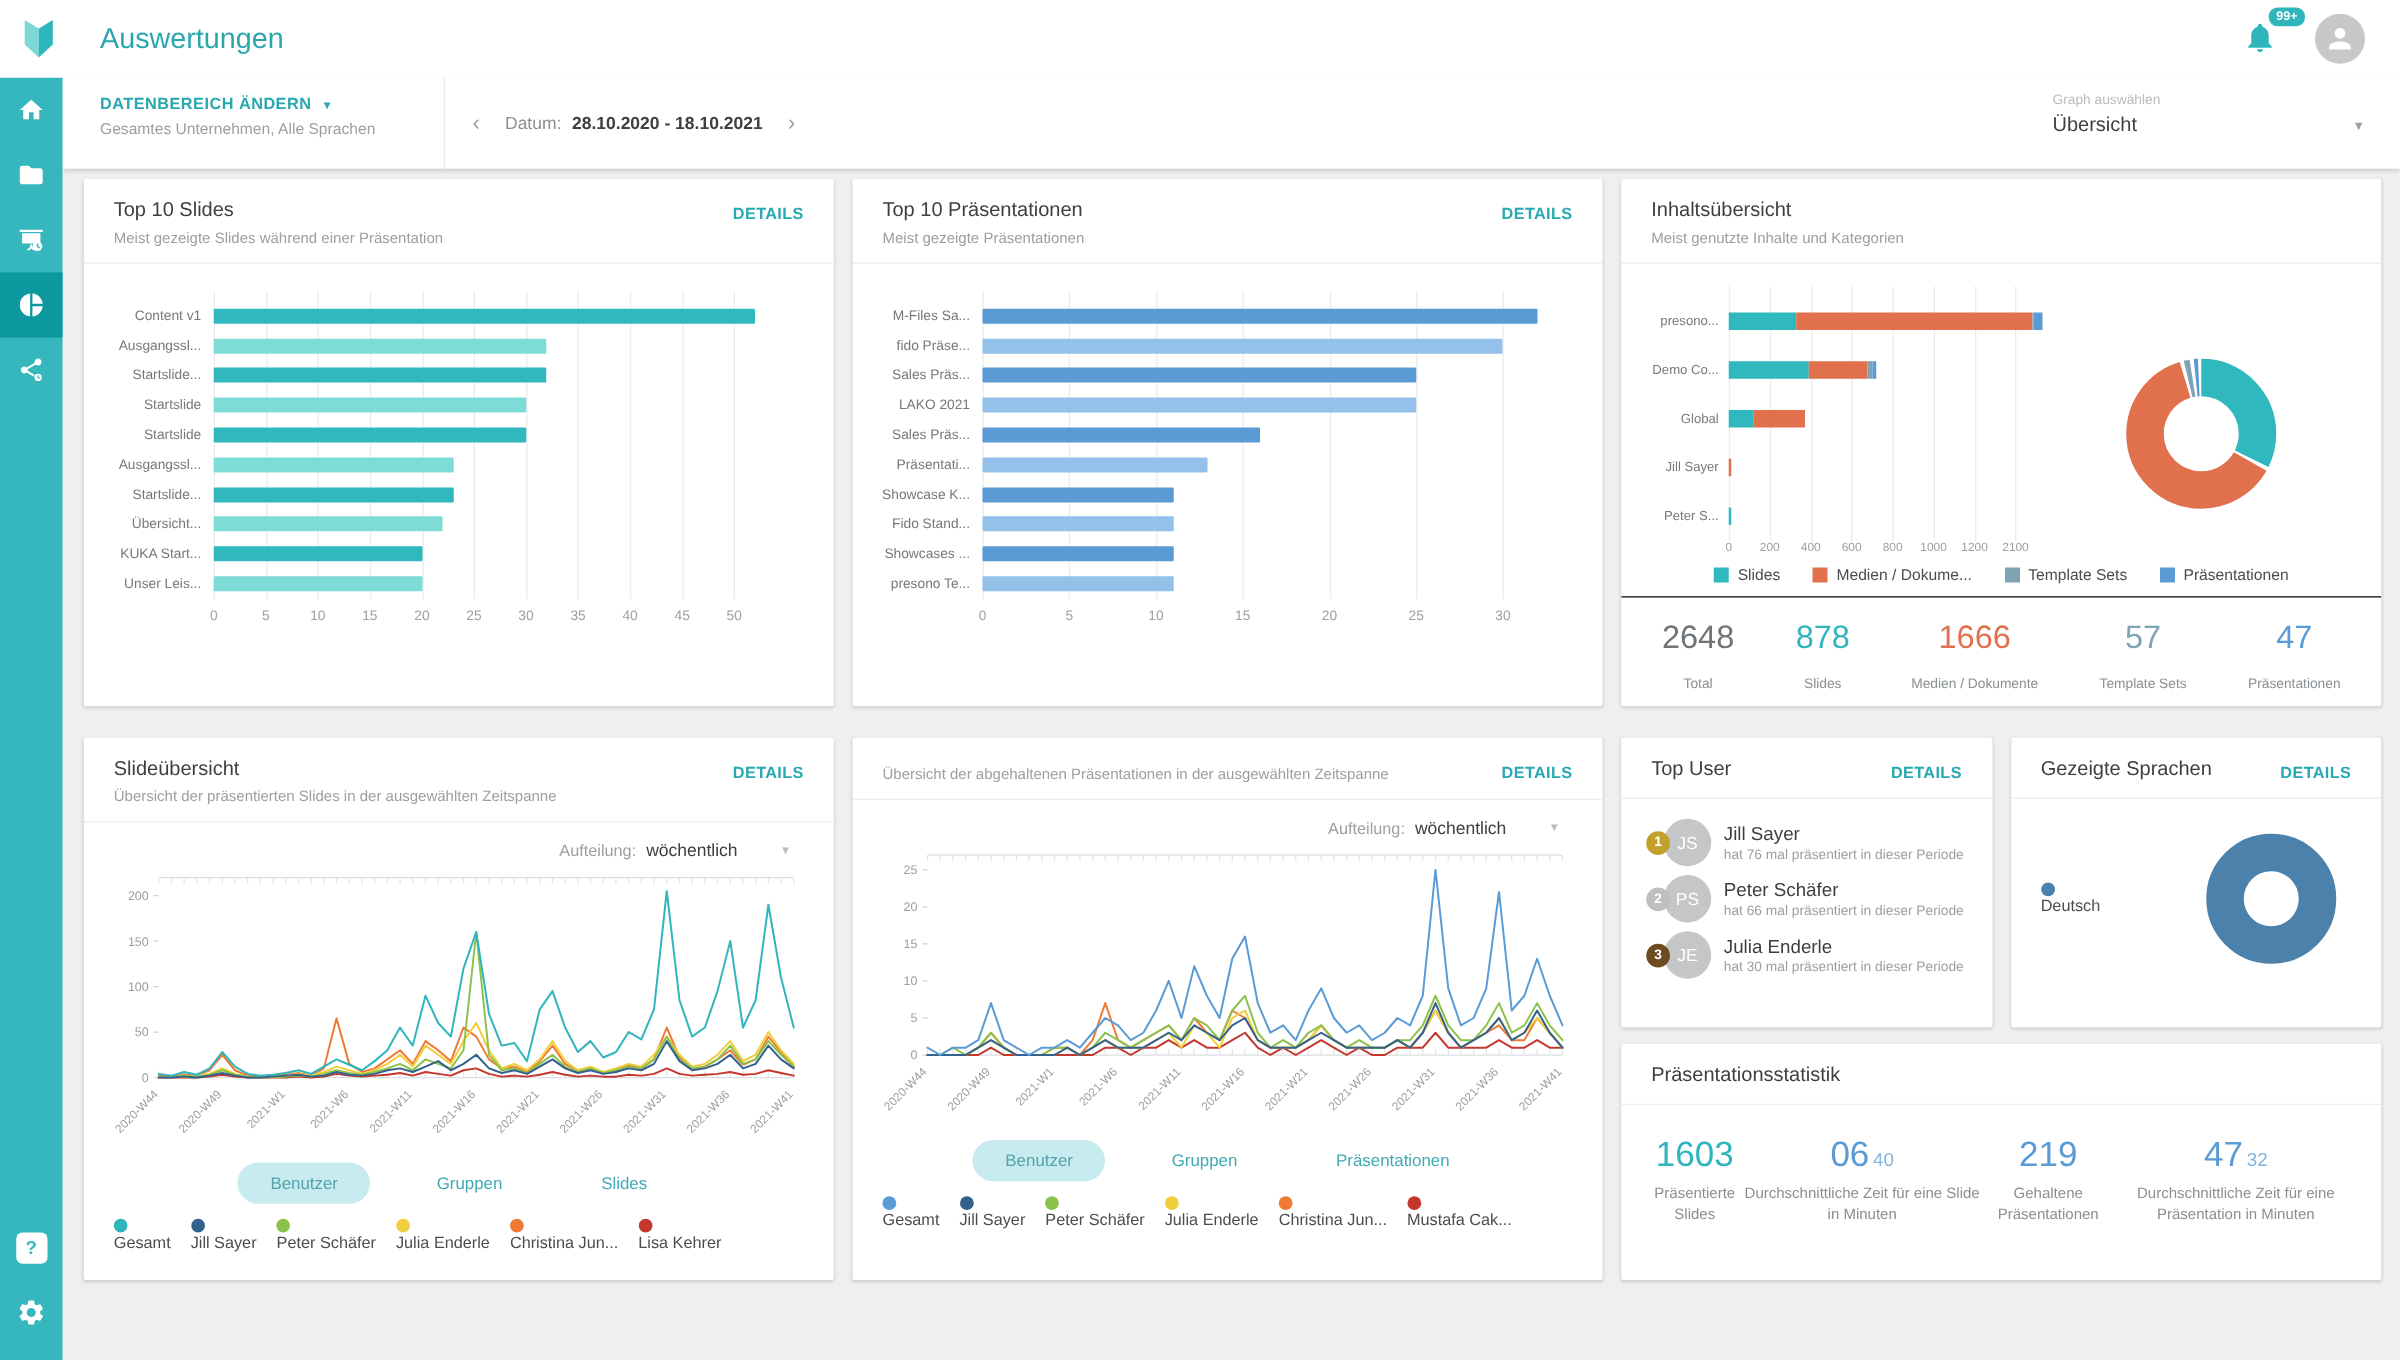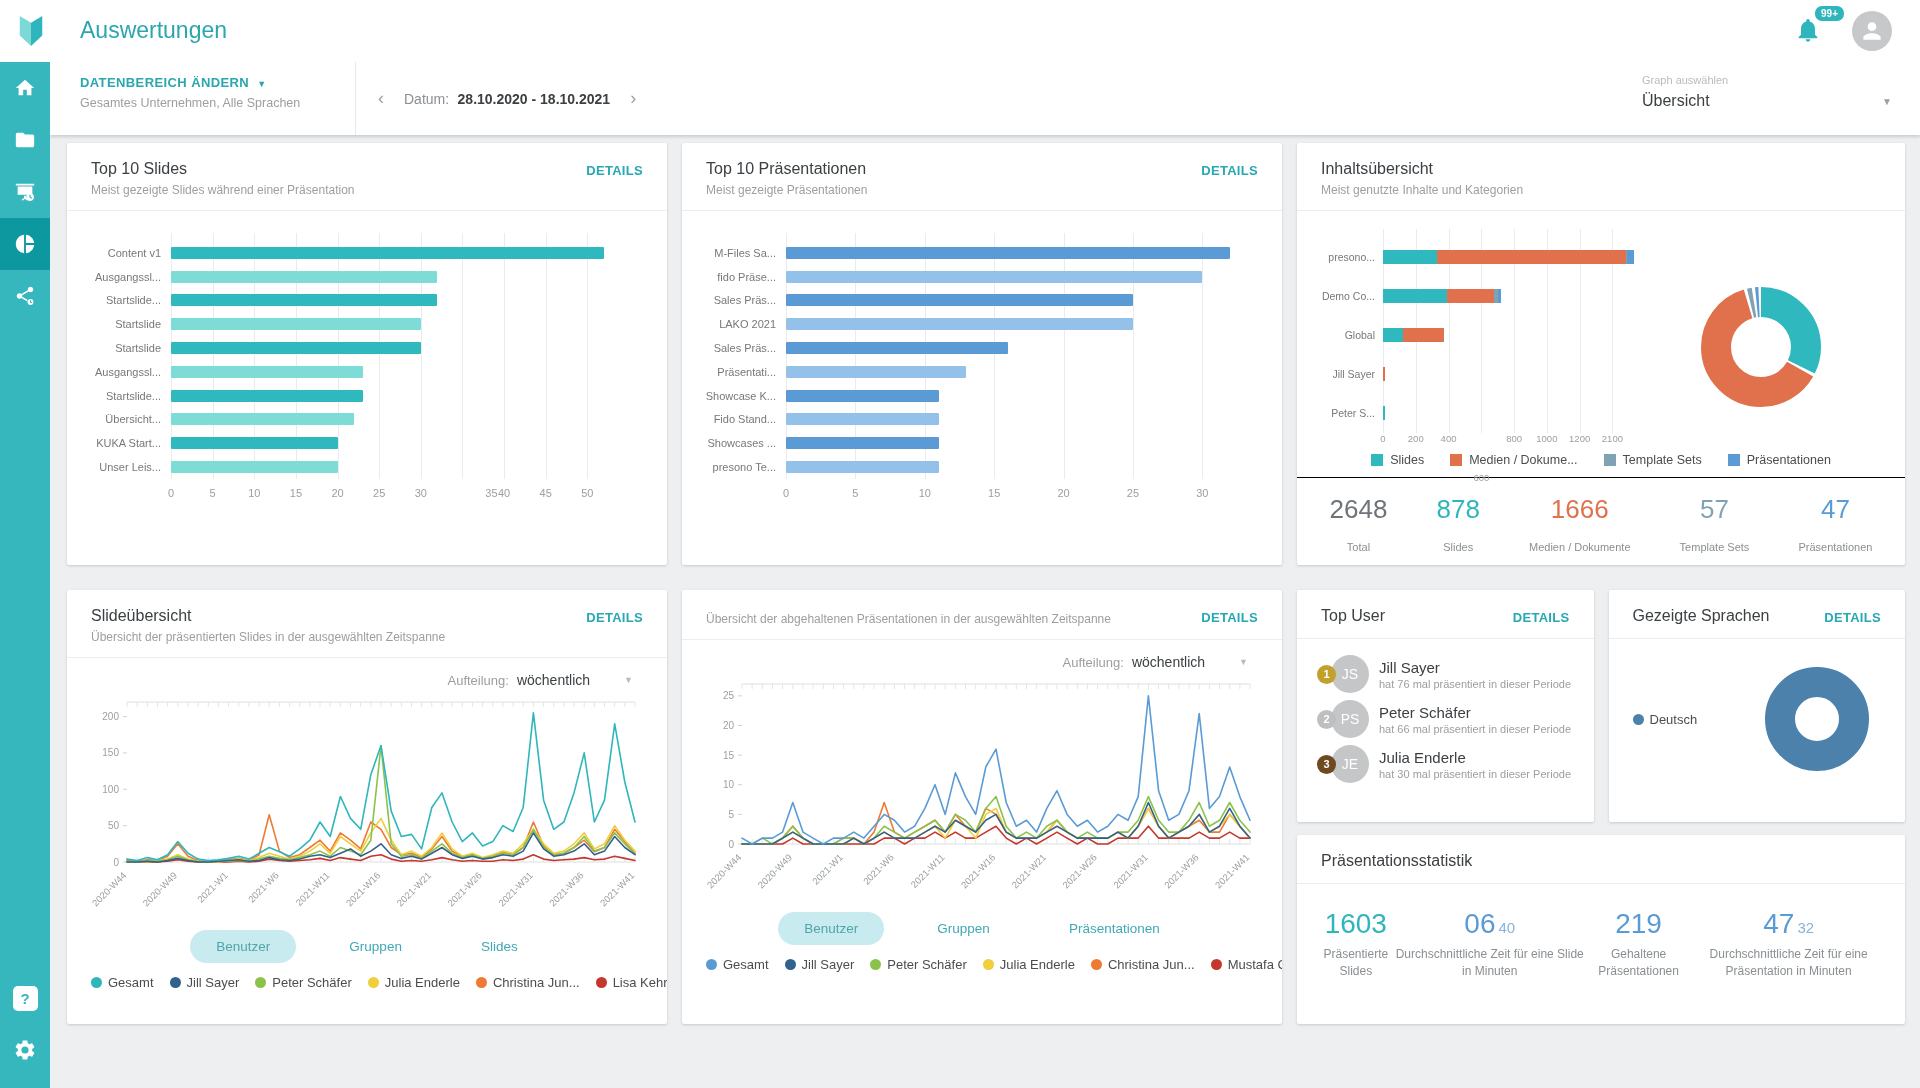--- a/index.html
+++ b/index.html
@@ -88,21 +88,21 @@
   
   .line-body { padding:4px 24px 0 24px; }
   .aufteilung { display:flex; justify-content:flex-end; align-items:center; gap:8px; padding:10px 10px 0 0;
                 font-size:13px; color:#9e9e9e; }
   .auf-val { color:#3c4043; font-size:14px; cursor:pointer; }
   .auf-arrow { color:#b9bcbe; font-size:9px; margin-left:26px; cursor:pointer; }
   .tabs { display:flex; justify-content:center; gap:27px; margin-top:2px; }
   .tab { font-size:13.5px; color:#3fa9b4; padding:9px 26px; border-radius:18px; cursor:pointer; }
   .tab.active { background:#c7ebee; color:#53a4aa; }
   .legend { display:flex; align-items:center; gap:16px; padding:12px 0 0 0; flex-wrap:nowrap; }
-  .lg-item { display:flex; align-items:center; font-size:13px; color:#4a4d50; cursor:pointer; white-space:nowrap; }
+  .lg-item { display:flex; align-items:flex-start; font-size:13px; color:#4a4d50; cursor:pointer; white-space:nowrap;flex-direction:column; }
   .dot { width:11px; height:11px; border-radius:50%; margin-right:6px; }
 
   
   .right-col { display:flex; flex-direction:column; gap:13px; }
   .right-top { display:grid; grid-template-columns:1fr 1fr; gap:15px; height:232px; }
   .tu-body { padding:16px 20px; }
   .tu-row { display:flex; align-items:center; margin-bottom:7px; position:relative; }
   .rank { width:19px; height:19px; border-radius:50%; color:#fff; font-size:11px; font-weight:bold;
           display:flex; align-items:center; justify-content:center; z-index:2; }
   .tu-avatar { width:38px; height:38px; border-radius:50%; background:#c4c6c8; color:#fff; font-size:14px;
@@ -289,21 +289,21 @@
             </div>
           </div>
           <div class="hbar-axis">
             <span class="hbar-tick" style="left: 0%;">0</span>
             <span class="hbar-tick" style="left: 9.09091%;">5</span>
             <span class="hbar-tick" style="left: 18.1818%;">10</span>
             <span class="hbar-tick" style="left: 27.2727%;">15</span>
             <span class="hbar-tick" style="left: 36.3636%;">20</span>
             <span class="hbar-tick" style="left: 45.4545%;">25</span>
             <span class="hbar-tick" style="left: 54.5455%;">30</span>
-            <span class="hbar-tick" style="left: 63.6364%; margin-left: 29px;">35</span>
+            <span class="hbar-tick" style="left: 63.6364%;">35</span>
             <span class="hbar-tick" style="left: 72.7273%;">40</span>
             <span class="hbar-tick" style="left: 81.8182%;">45</span>
             <span class="hbar-tick" style="left: 90.9091%;">50</span>
           </div>
         </div>
     </section>
 
     <section class="card">
       <div class="card-head">
         <div class="card-title">Top 10 Präsentationen</div>
@@ -421,21 +421,21 @@
                 </div>
                 <div class="stk-track">
                   <div class="stk-seg" style="width: 0.645161%; background: rgb(47, 185, 191);"></div>
                 </div>
               </div>
             </div>
             <div class="stk-axis">
               <span class="stk-tick" style="left: 0%;">0</span>
               <span class="stk-tick" style="left: 12.9032%;">200</span>
               <span class="stk-tick" style="left: 25.8065%;">400</span>
-              <span class="stk-tick" style="left: 38.7097%; margin-top: 39px;">600</span>
+              <span class="stk-tick" style="left: 38.7097%;">600</span>
               <span class="stk-tick" style="left: 51.6129%;">800</span>
               <span class="stk-tick" style="left: 64.5161%;">1000</span>
               <span class="stk-tick" style="left: 77.4194%;">1200</span>
               <span class="stk-tick" style="left: 90.3226%;">2100</span>
             </div>
           </div>
         <div class="inh-donut">
             <svg id="donut-content" width="150" height="150" viewBox="0 0 150 150">
               <circle cx="75" cy="75" r="45" fill="none" stroke="#2fb9bf" stroke-width="30" stroke-dasharray="91.24949074269843 191.49384808038297" stroke-dashoffset="0" transform="rotate(-90 75 75)"></circle>
               <circle cx="75" cy="75" r="45" fill="none" stroke="#e0714c" stroke-width="30" stroke-dasharray="175.3891248033435 107.3542140197379" stroke-dashoffset="-93.74949074269843" transform="rotate(-90 75 75)"></circle>

